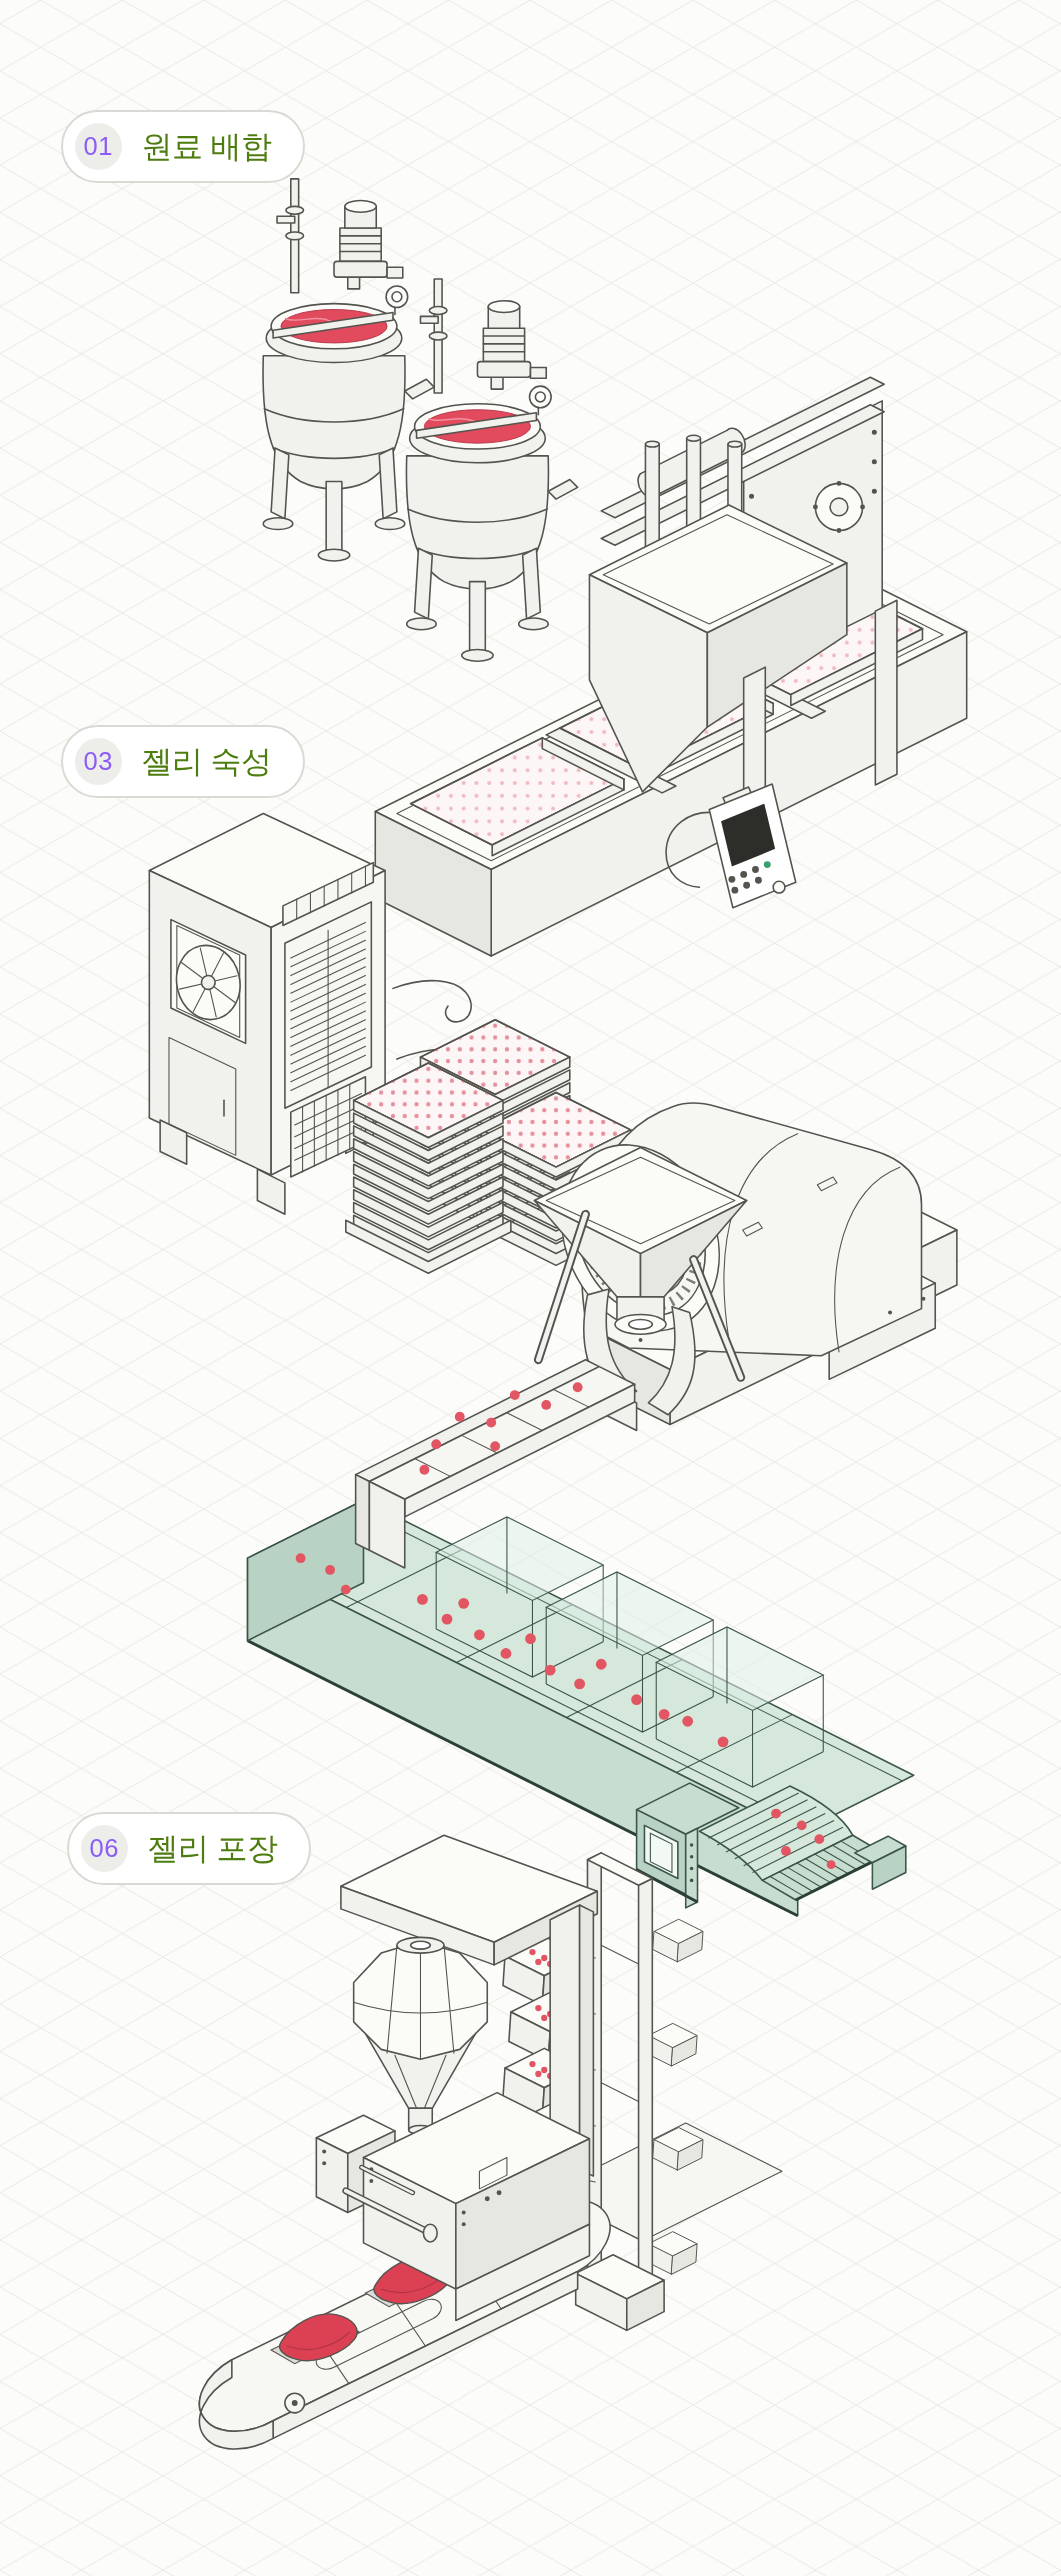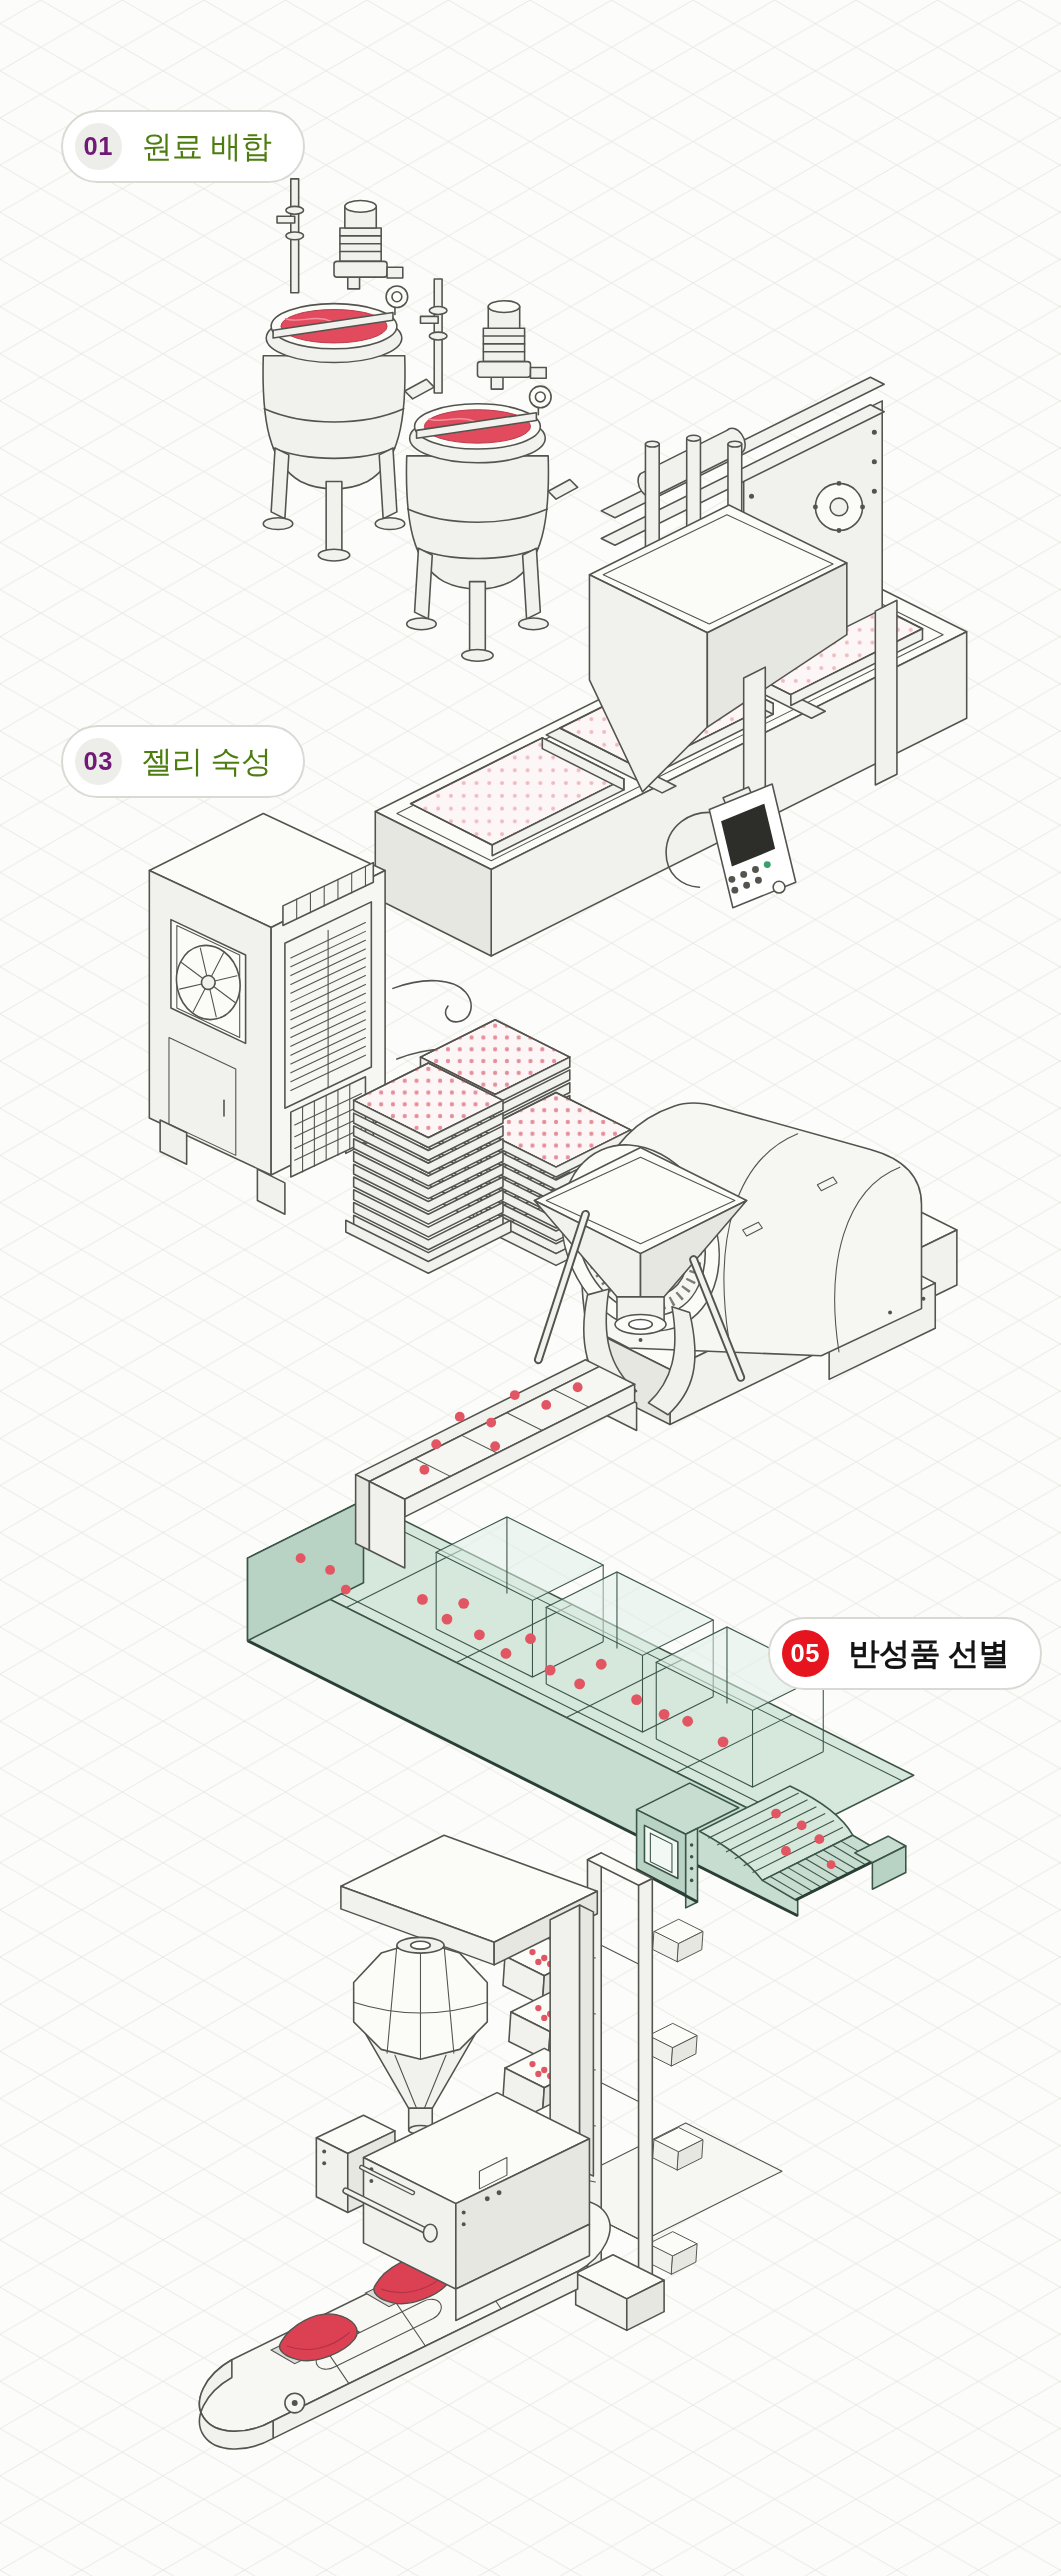--- a/index.html
+++ b/index.html
@@ -26,22 +26,22 @@
 
   
   .step-pill{
     position:absolute;height:73px;box-sizing:border-box;
     display:inline-flex;align-items:center;gap:19.6px;
     background:#ffffff;border:2px solid #dadad4;border-radius:43px;
     padding:0 31px 0 11.8px;z-index:5;
   }
   .step-num{
     width:47px;height:47px;border-radius:50%;background:#ededе9;
-    background:#ededea;color:#701a75;display:flex;align-items:center;justify-content:center;
-    font-size:25.5px;font-weight:700;letter-spacing:0.5px;flex:0 0 auto;
+    background:#ededea;color:#8b5cf6;display:flex;align-items:center;justify-content:center;
+    font-size:25.5px;font-weight:400;letter-spacing:0.5px;flex:0 0 auto;
   }
   .step-label{font-size:31px;color:#4d7c0f;letter-spacing:-0.5px;white-space:nowrap;}
   .step-pill.highlight .step-num{background:#e6141e;color:#ffffff;font-weight:700;}
   .step-pill.highlight .step-label{font-weight:700;color:#141414;}
 </style>
 </head>
 <body>
 
 <div class="canvas">
 
@@ -593,20 +593,20 @@
     <span class="step-label">원료 배합</span>
   </div>
 
 
   <div class="step-pill" style="left:61px;top:725px;">
     <span class="step-num">03</span>
     <span class="step-label">젤리 숙성</span>
   </div>
 
 
-  <div class="step-pill highlight" style="left:768px;top:1617px;">
-    <span class="step-num">05</span>
-    <span class="step-label">반성품 선별</span>
+
+  <div class="step-pill" style="left:67px;top:1812px;">
+    <span class="step-num">06</span>
+    <span class="step-label">젤리 포장</span>
   </div>
 
-
 </div>
 
 
 </body></html>

